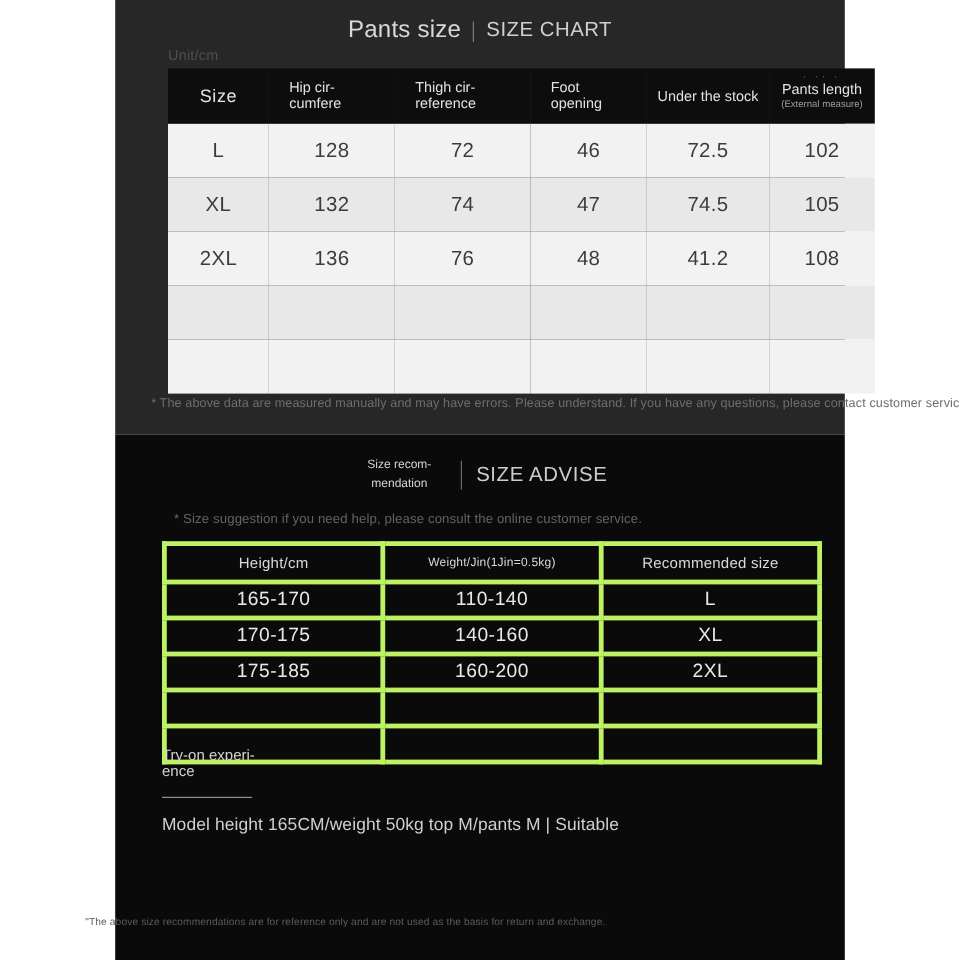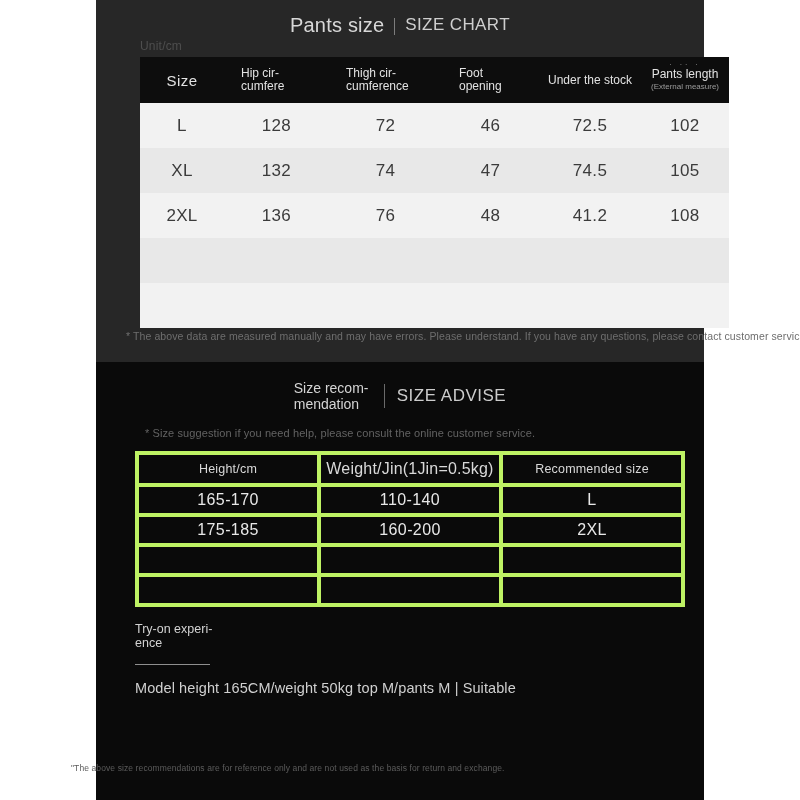--- a/index.html
+++ b/index.html
@@ -157,24 +157,24 @@
     left: 0;
     top: 18px;
     width: 608px;
     display: flex;
     justify-content: center;
     align-items: center;
     gap: 12px;
   }
   .advise-title-cn {
     color: #d5d5d5;
-    font-size: 14px;
+    font-size: 10px;
     line-height: 16px;
     width: 78px;
-    text-align: left;
+    text-align: center;
   }
   .advise-divider {
     width: 1px;
     height: 24px;
     background: #6a6a6a;
   }
   .advise-title-en {
     color: #cccccc;
     font-size: 17px;
     letter-spacing: .5px;
@@ -202,21 +202,21 @@
     text-align: center;
     background: transparent;
   }
   .advise-table th {
     height: 26px;
     font-weight: normal;
     font-size: 12.5px;
     color: #d9d9d9;
     letter-spacing: .2px;
   }
-  .advise-table th.th-weight { font-size: 16px; }
+  .advise-table th.th-weight { font-size: 10px; }
   .advise-table td {
     height: 24px;
     font-size: 16px;
     color: #e8e8e8;
     font-weight: 300;
     letter-spacing: .4px;
   }
   .advise-table tr.row-empty td { height: 24px; }
 
   
@@ -277,21 +277,21 @@
     <table class="size-table">
       <thead>
         <tr>
           <th class="th-size" style="width:80px">Size</th>
           <th class="th-wrap" style="width:86px">
             <span>Hip cir-</span><br>
             <span>cumfere</span>
           </th>
           <th class="th-wrap" style="width:94px">
             <span>Thigh cir-</span><br>
-            <span>cumference</span>
+            <span>reference</span>
           </th>
           <th class="th-wrap" style="width:78px">
             <span>Foot</span><br>
             <span>opening</span>
           </th>
           <th style="width:98px">Under the stock</th>
           <th style="width:84px">
             <span class="th-dots">· ·· ·</span>
             <span>Pants length</span>
             <span class="th-sub">(External measure)</span>
@@ -366,20 +366,25 @@
           <th style="width:176px">Recommended size</th>
         </tr>
       </thead>
       <tbody>
         <tr>
           <td>165-170</td>
           <td>110-140</td>
           <td>L</td>
         </tr>
         <tr>
+          <td>170-175</td>
+          <td>140-160</td>
+          <td>XL</td>
+        </tr>
+        <tr>
           <td>175-185</td>
           <td>160-200</td>
           <td>2XL</td>
         </tr>
         <tr class="row-empty">
           <td></td>
           <td></td>
           <td></td>
         </tr>
         <tr class="row-empty">

